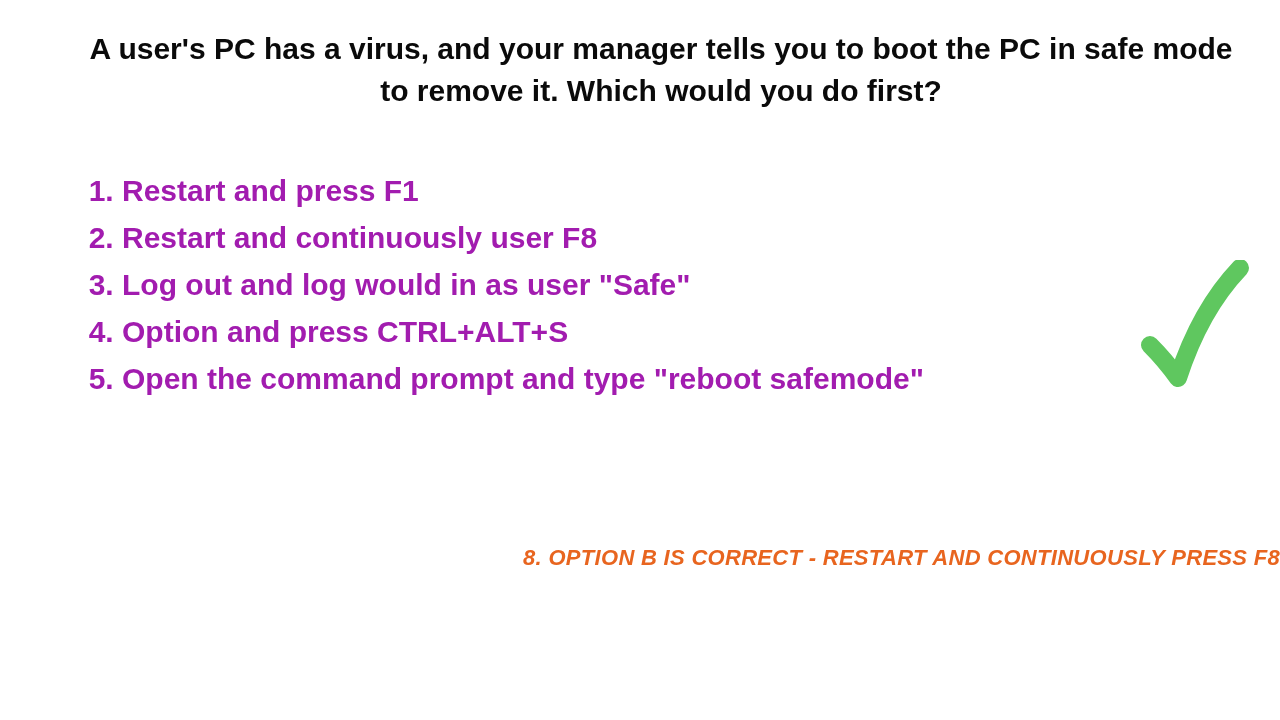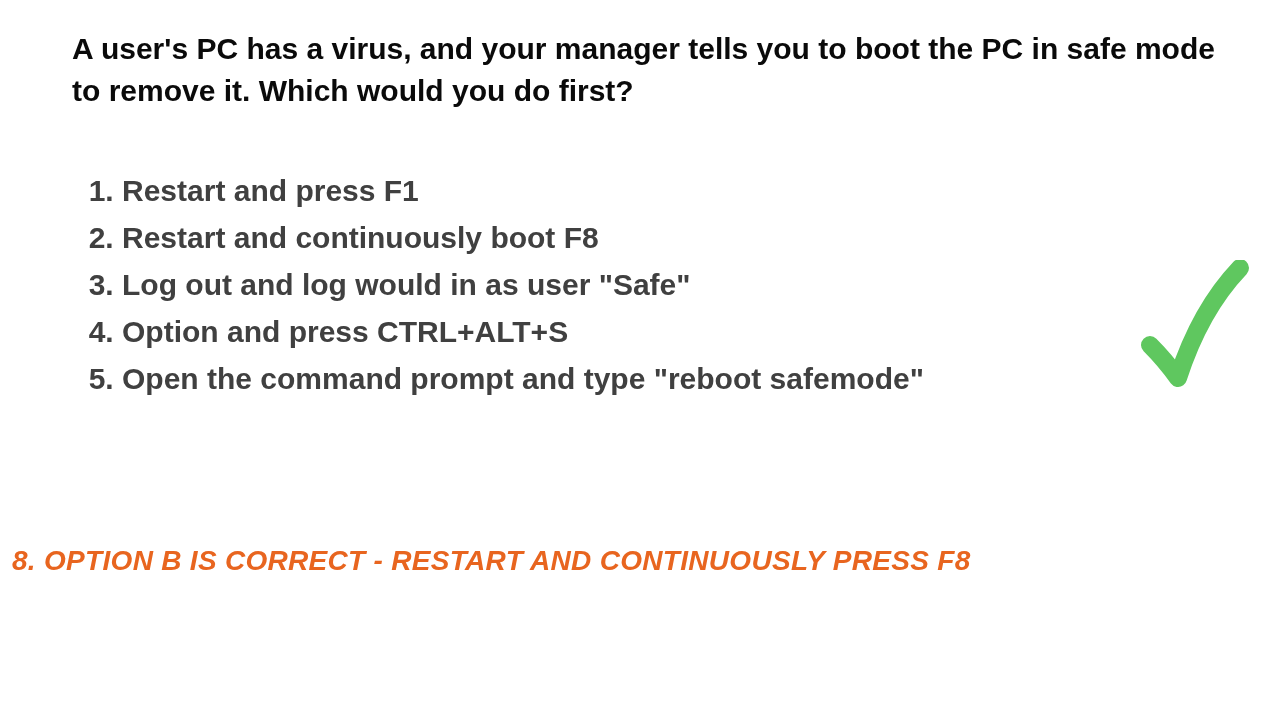--- a/index.html
+++ b/index.html
@@ -16,70 +16,71 @@
       overflow: hidden;
     }
     .question {
       position: absolute;
       top: 28px;
       left: 72px;
       right: 30px;
       font-weight: 900;
       font-size: 30px;
       color: #0a0a0a;
+      text-align: center;
       line-height: 1.4;
     }
     .options {
       position: absolute;
       top: 168px;
       left: 88px;
       list-style: decimal;
       list-style-position: outside;
       padding-left: 34px;
     }
     .options li {
       font-weight: 900;
       font-size: 30px;
-      color: #404040;
+      color: #a21caf;
       line-height: 1.5;
       margin-bottom: 2px;
     }
     .options li::marker {
       font-weight: 900;
     }
     .checkmark {
       position: absolute;
       top: 260px;
       right: 30px;
       width: 110px;
       height: 130px;
     }
     .answer {
       position: absolute;
       top: 545px;
       left: 12px;
       right: 0;
-      text-align: left;
+      text-align: right;
       font-weight: 900;
-      font-size: 28px;
+      font-size: 22px;
       font-style: italic;
       color: #e8651f;
       text-transform: uppercase;
       letter-spacing: 0.3px;
       font-family: Arial, Helvetica, sans-serif;
     }
   </style>
 </head>
 <body>
 
 <div class="question">A user's PC has a virus, and your manager tells you to boot the PC in safe mode to remove it. Which would you do first?</div>
 
 <ol class="options">
   <li>Restart and press F1</li>
-  <li>Restart and continuously boot F8</li>
+  <li>Restart and continuously user F8</li>
   <li>Log out and log would in as user "Safe"</li>
   <li>Option and press CTRL+ALT+S</li>
   <li>Open the command prompt and type "reboot safemode"</li>
 </ol>
 
 <div class="checkmark">
   <svg viewBox="0 0 110 130" xmlns="http://www.w3.org/2000/svg">
     <path d="M 10 85 Q 25 100 38 118 Q 60 50 100 8" stroke="#5fc75f" stroke-width="18" fill="none" stroke-linecap="round" stroke-linejoin="round"></path>
   </svg>
 </div>

